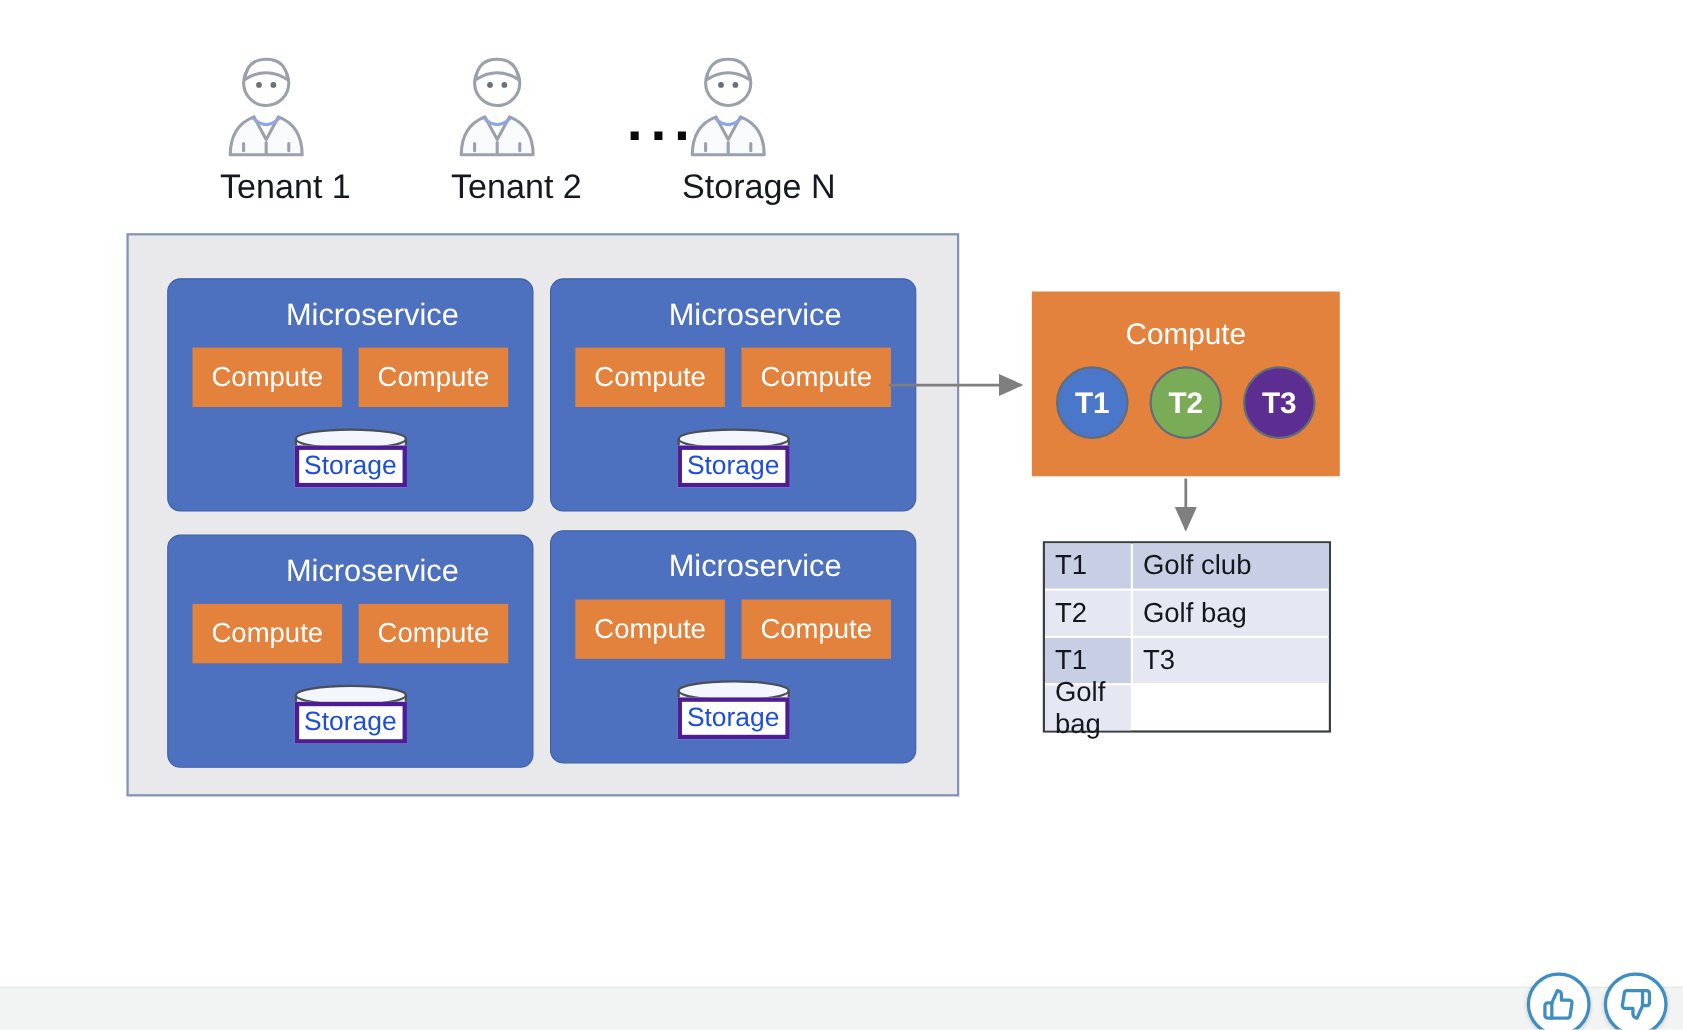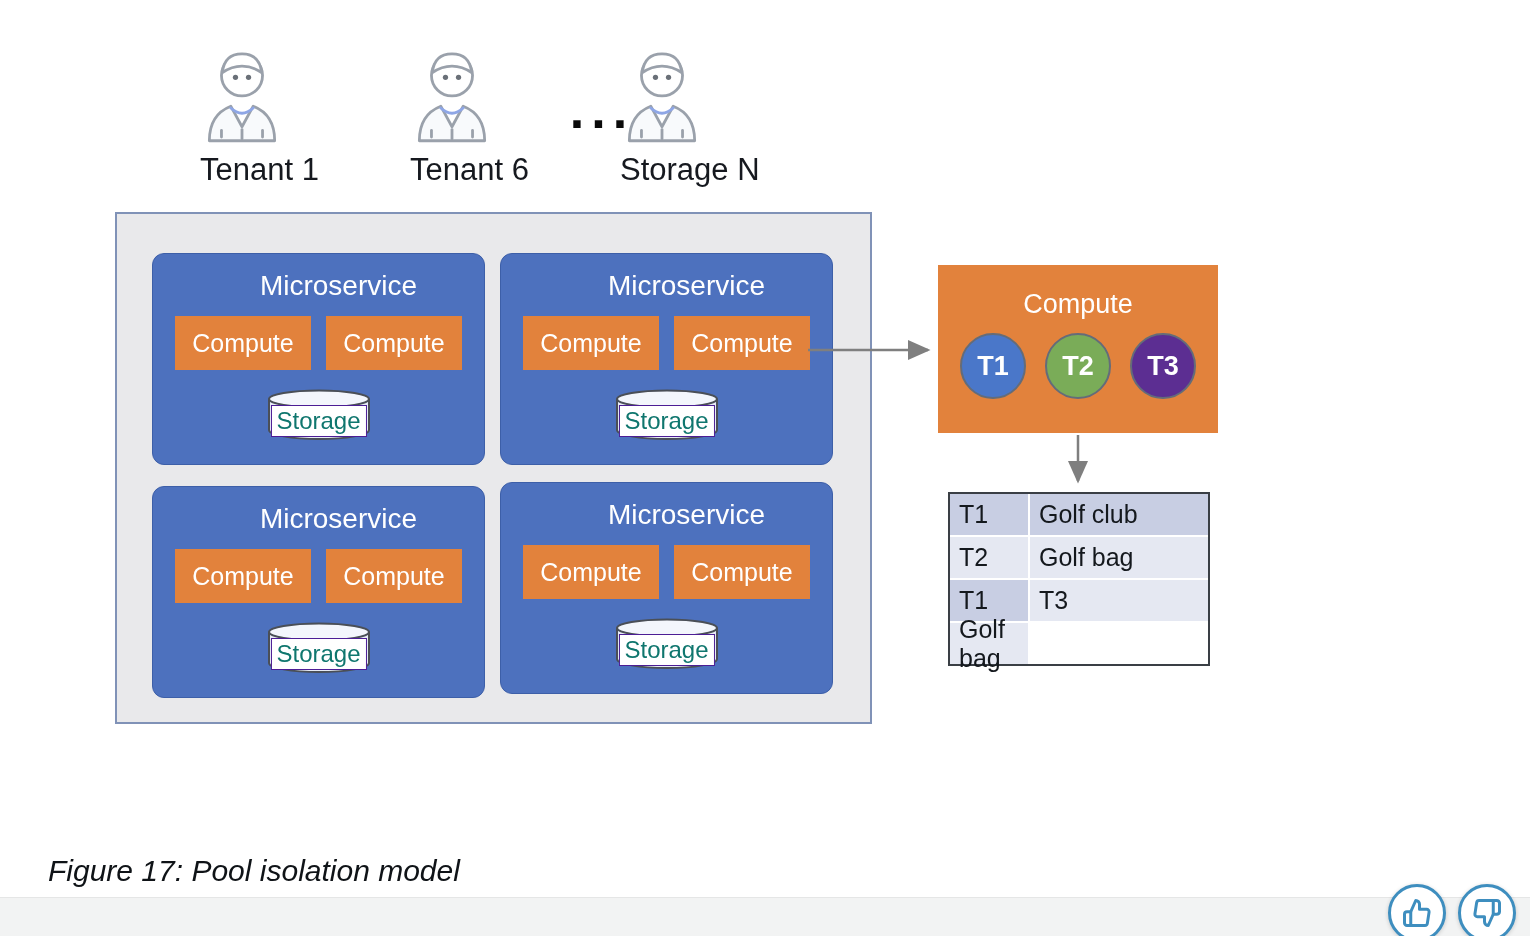--- a/index.html
+++ b/index.html
@@ -21,21 +21,21 @@
         background:var(--microservice_blue,#4D71BE); border:1px solid var(--microservice_border,#3D5FA8);
         display:flex; flex-direction:column; align-items:center;}
   .ms-title{margin-top:16px; font-size:28px; color:#ffffff;margin-left:40px;}
   .ms-computes{margin-top:14px; display:flex; gap:15px;}
   .compute-chip{width:136px; height:54px; background:var(--compute_orange,#E2823C); color:#ffffff;
         font-size:25px; display:flex; align-items:center; justify-content:center;}
   .storage{position:relative; margin-top:18px; width:106px; height:54px;}
   .cyl-body{fill:var(--cylinder_fill,#E7EBF6); stroke:#4A4F57; stroke-width:2;}
   .cyl-top{fill:var(--cylinder_top,#F3F6FC); stroke:#4A4F57; stroke-width:2;}
   .storage-label{position:absolute; left:50%; transform:translateX(-50%); top:17px; background:#ffffff;
-        border:1px solid #4c1d95; padding:0 5px; font-size:24px; color:#0f766e; line-height:30px; white-space:nowrap;}
+        border:4px solid #4c1d95; padding:0 5px; font-size:24px; color:#1d4ed8; line-height:30px; white-space:nowrap;}
 
   
   .compute-panel{position:absolute; left:938px; top:265px; width:280px; height:168px;
         background:var(--compute_orange,#E2823C); display:flex; flex-direction:column; align-items:center;}
   .compute-panel-title{margin-top:24px; font-size:27px; color:#ffffff;}
   .t-circles{margin-top:13px; display:flex; gap:19px;}
   .t-circle{width:66px; height:66px; border-radius:50%; border:2px solid #646C79; box-sizing:border-box;
         color:#ffffff; font-size:27px; font-weight:bold; display:flex; align-items:center; justify-content:center;}
 
   
@@ -88,21 +88,21 @@
       <path class="person-stroke person-shirt" d="M10 104 Q10 76 33 67 L45 89 L57 67 Q80 76 80 104 L10 104 Z"></path>
       <circle class="person-stroke" cx="45" cy="34" r="22"></circle>
       <path class="person-stroke" d="M24 31 Q26 11 45 11 Q64 11 66 31 Q56 24 45 24 Q34 24 24 31 Z"></path>
       <path class="person-collar" d="M33 69 Q45 80 57 69"></path>
       <line class="person-stroke" x1="23" y1="93" x2="23" y2="100"></line>
       <line class="person-stroke" x1="67" y1="93" x2="67" y2="100"></line>
       <line class="person-stroke" x1="45" y1="92" x2="45" y2="102"></line>
       <circle cx="38" cy="36" r="2.8" fill="#6A7078"></circle>
       <circle cx="52" cy="36" r="2.8" fill="#6A7078"></circle>
     </svg>
-    <div class="tenant-label">Tenant 6</div>
+    <div class="tenant-label">Tenant 2</div>
   </div>
 
   <div class="dots">...</div>
 
   <div class="tenant-group" style="left:620px;">
     <svg class="tenant-icon" viewBox="0 0 90 110">
       <path class="person-stroke person-shirt" d="M10 104 Q10 76 33 67 L45 89 L57 67 Q80 76 80 104 L10 104 Z"></path>
       <circle class="person-stroke" cx="45" cy="34" r="22"></circle>
       <path class="person-stroke" d="M24 31 Q26 11 45 11 Q64 11 66 31 Q56 24 45 24 Q34 24 24 31 Z"></path>
       <path class="person-collar" d="M33 69 Q45 80 57 69"></path>
@@ -199,21 +199,20 @@
   <svg class="overlay" width="1530" height="936">
     <defs>
       <marker id="ah" markerWidth="10" markerHeight="10" refX="8" refY="4" orient="auto">
         <path d="M0 0 L9 4 L0 8 Z" fill="#7F7F7F"></path>
       </marker>
     </defs>
     <line x1="808" y1="350" x2="928" y2="350" stroke="#7F7F7F" stroke-width="2.5" marker-end="url(#ah)"></line>
     <line x1="1078" y1="435" x2="1078" y2="481" stroke="#7F7F7F" stroke-width="2.5" marker-end="url(#ah)"></line>
   </svg>
 
-  <div class="caption">Figure 17: Pool isolation model</div>
   <div class="footer-band"></div>
 
   <button class="fb-button" style="left:1388px;">
     <svg width="30" height="30" viewBox="0 0 24 24">
       <path d="M14 9V5a3 3 0 0 0-3-3l-4 9v11h11.28a2 2 0 0 0 2-1.7l1.38-9a2 2 0 0 0-2-2.3z"></path>
       <path d="M7 22H4a2 2 0 0 1-2-2v-7a2 2 0 0 1 2-2h3"></path>
     </svg>
   </button>
   <button class="fb-button" style="left:1458px;">
     <svg width="30" height="30" viewBox="0 0 24 24">

